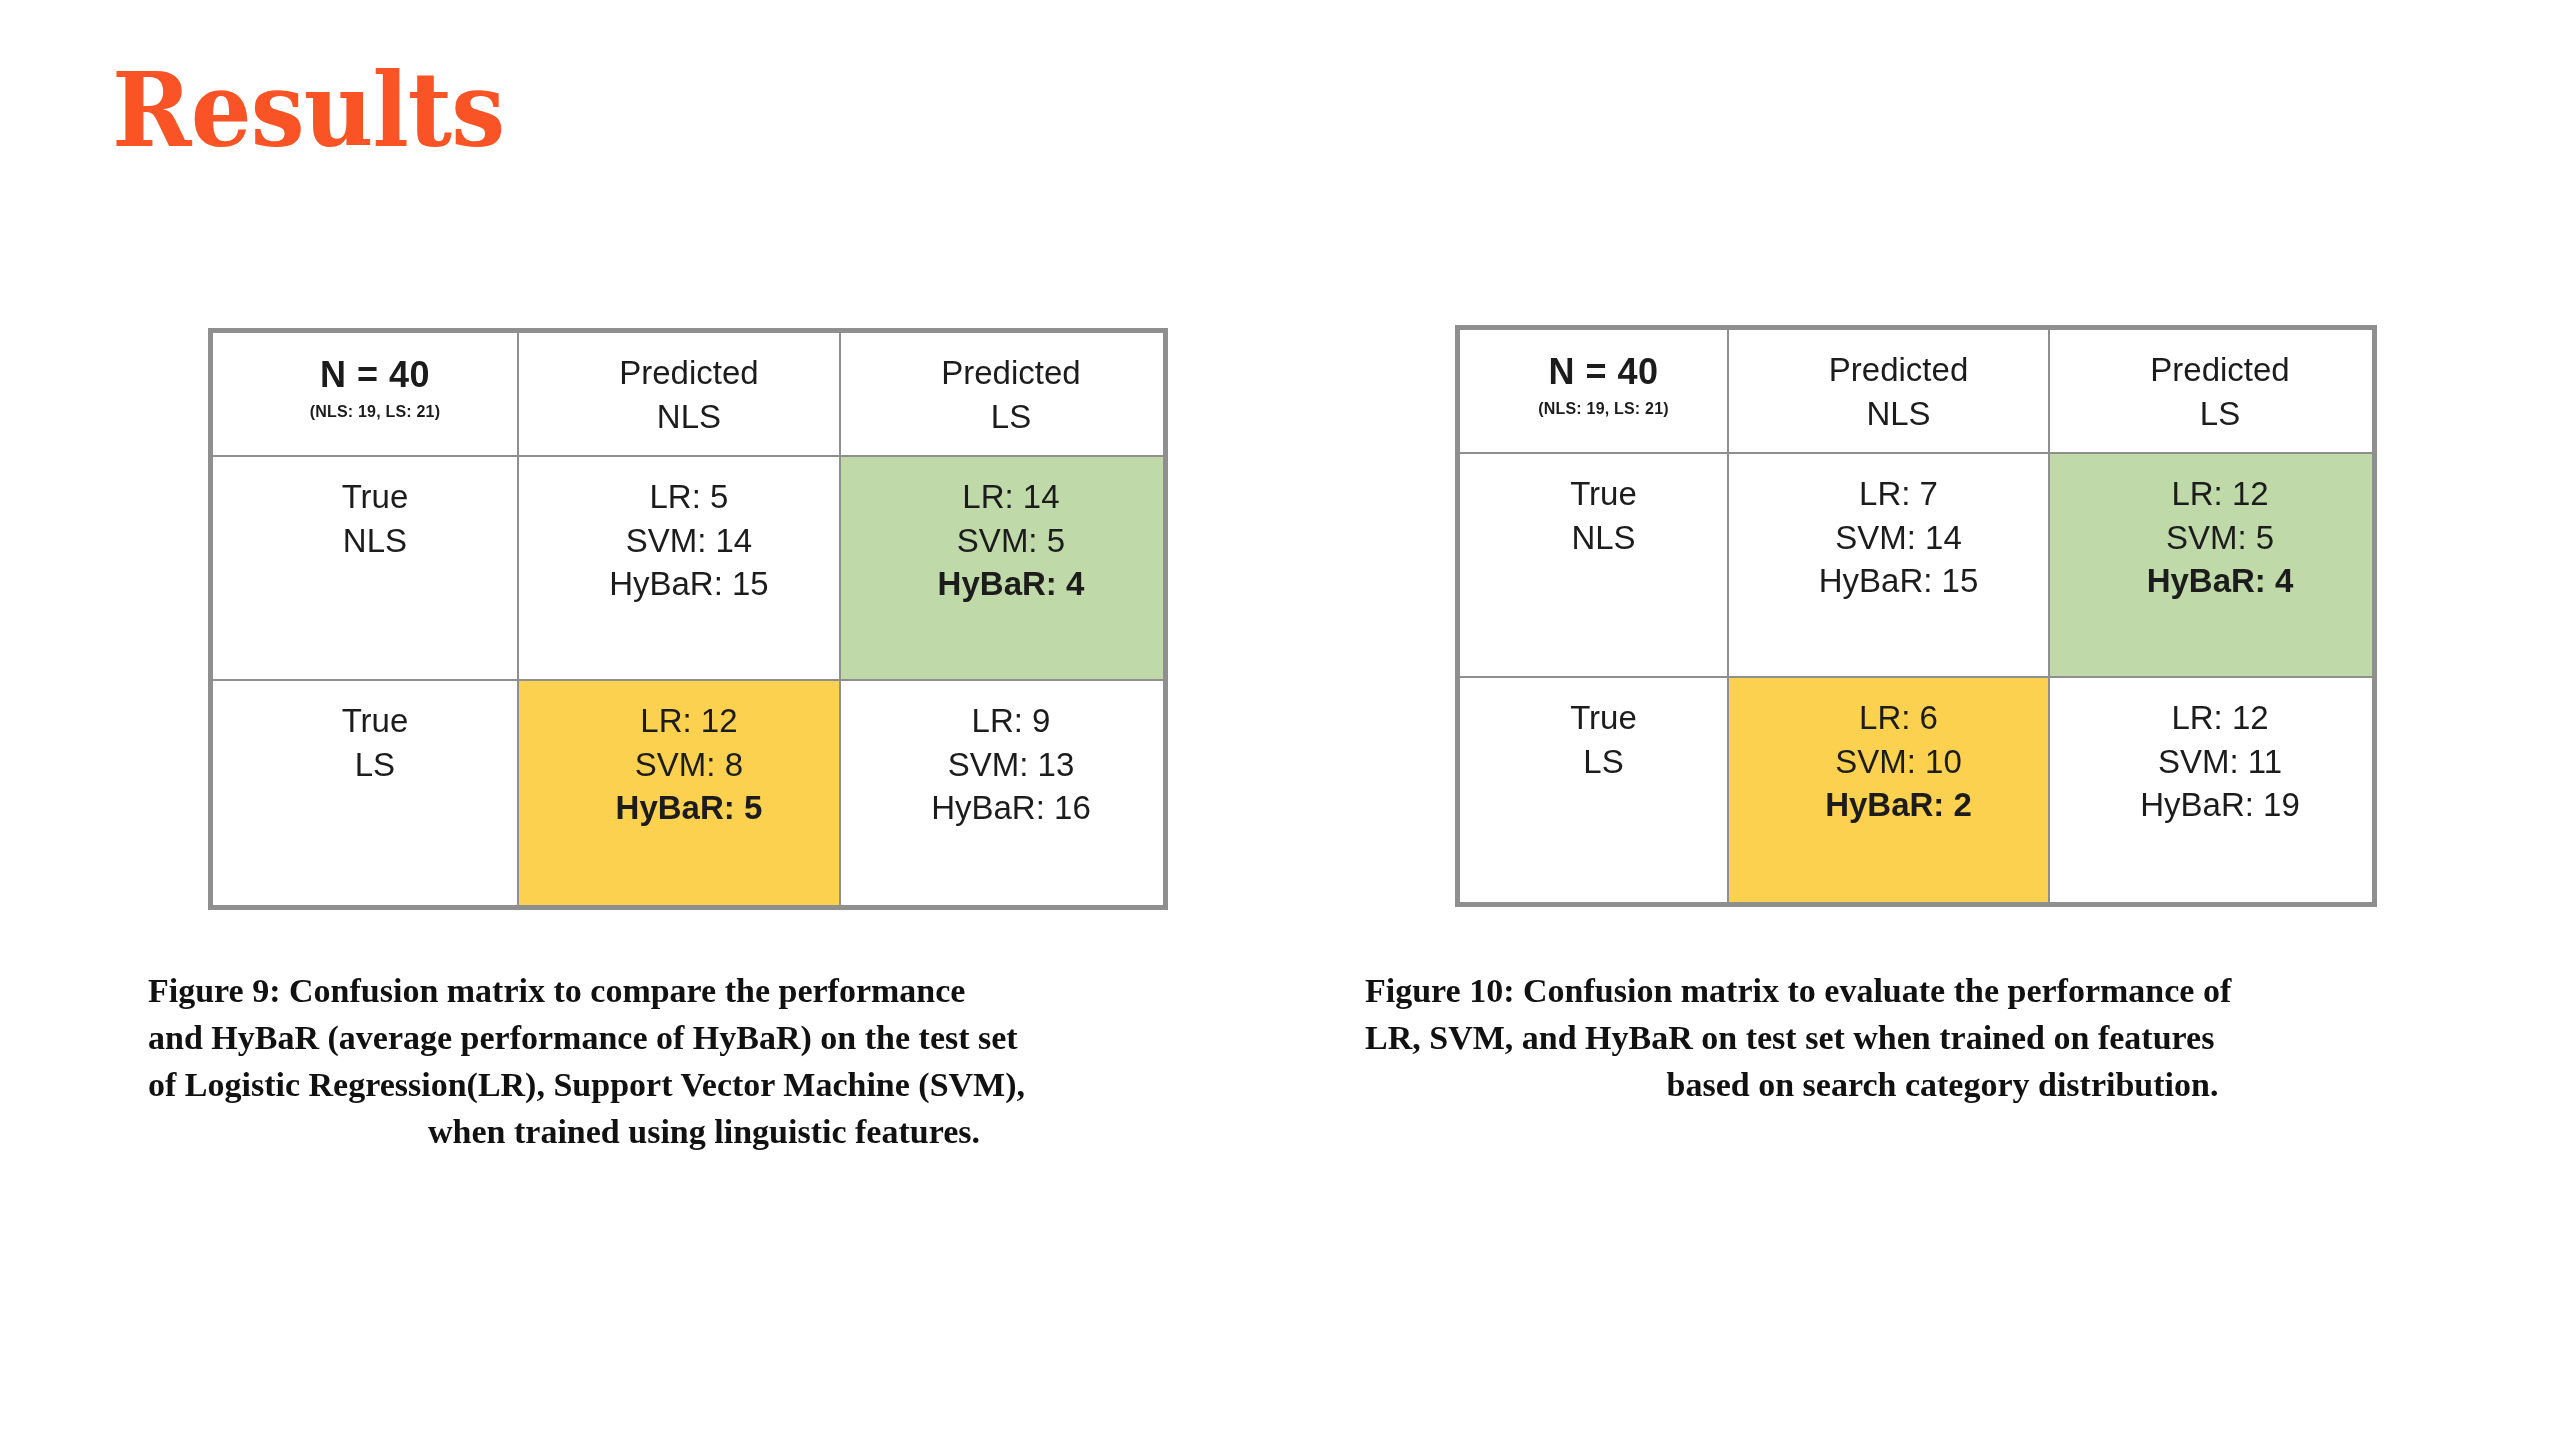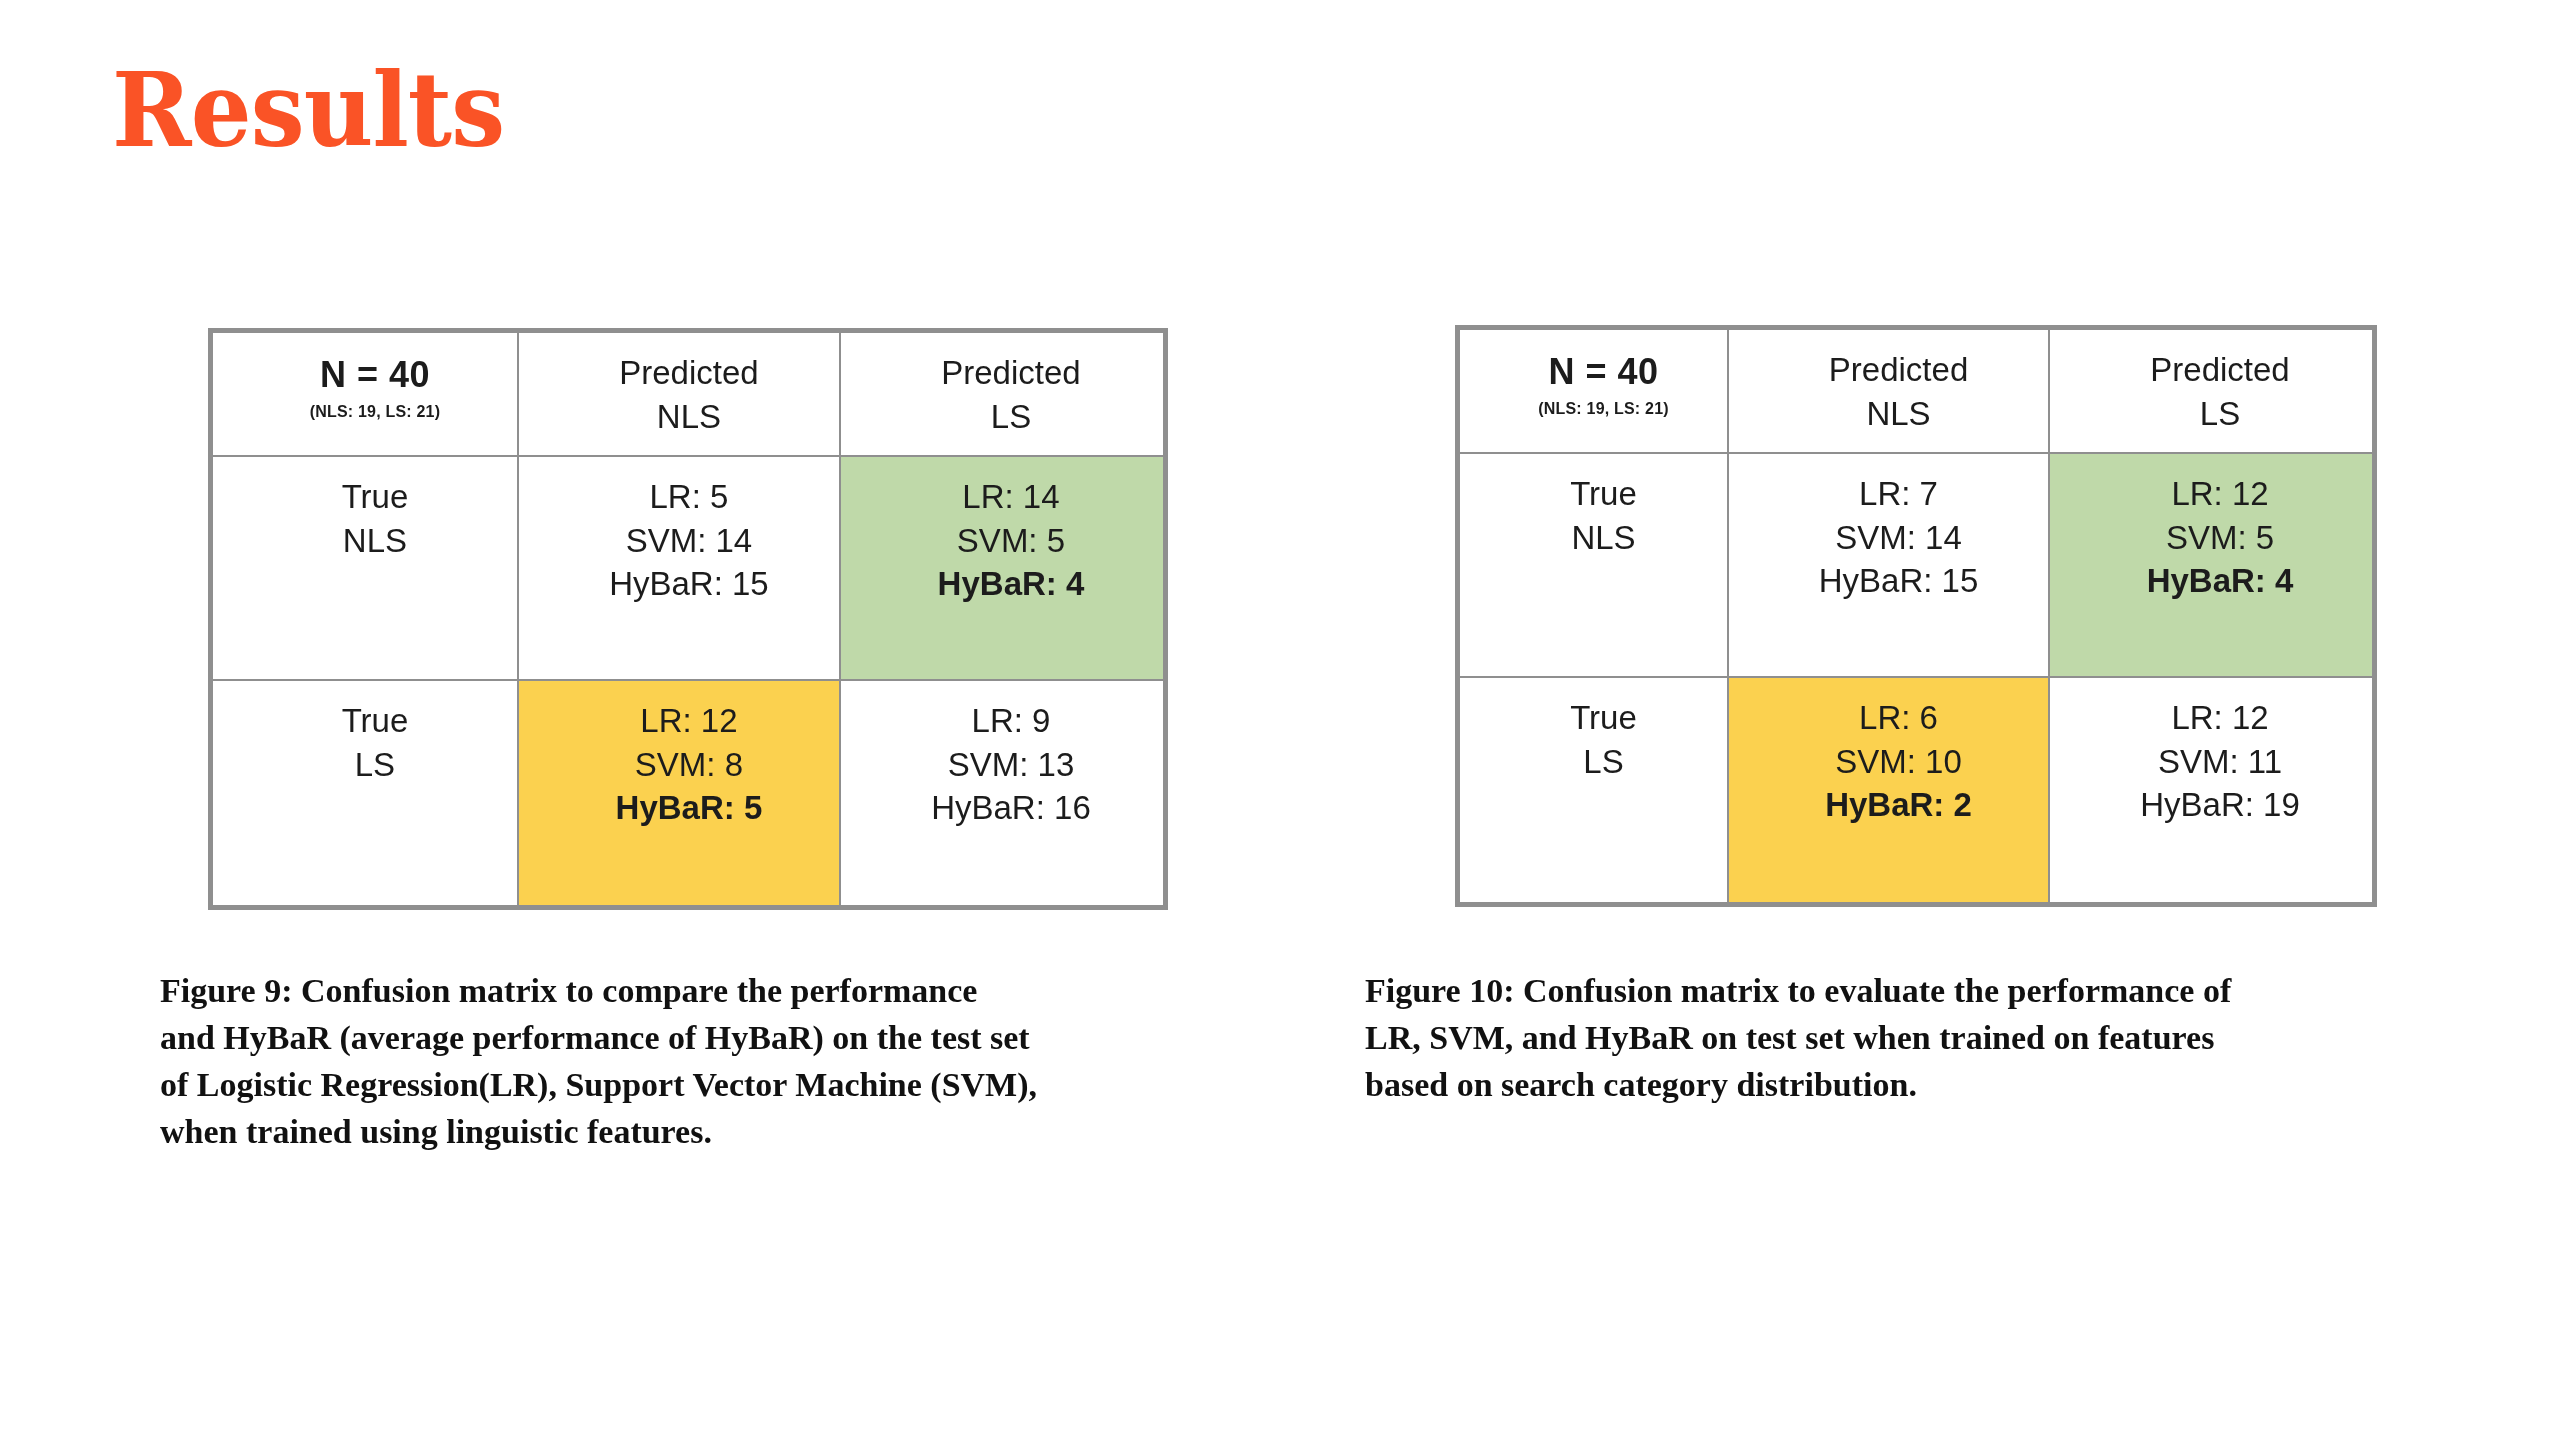--- a/index.html
+++ b/index.html
@@ -77,23 +77,23 @@
   .caption{
     position:absolute;
     font-family:"Liberation Serif", serif;
     font-weight:700;
     font-size:34px;
     line-height:1.38;
     color:#111111;
     text-align:justify;
     text-justify:inter-word;
   }
-  #caption-9{left:160px; top:968px; width:1112px;}
+  #caption-9{left:148px; top:968px; width:1112px;}
   #caption-10{left:1365px; top:968px; width:1155px;}
-  .caption .last{text-align:left;}
+  .caption .last{text-align:center;}
 </style>
 </head>
 <body>
 
 <div id="slide">
 
   <div id="page-title">Results</div>
 
   <div class="figure" id="figure-9">
     <table class="matrix">

